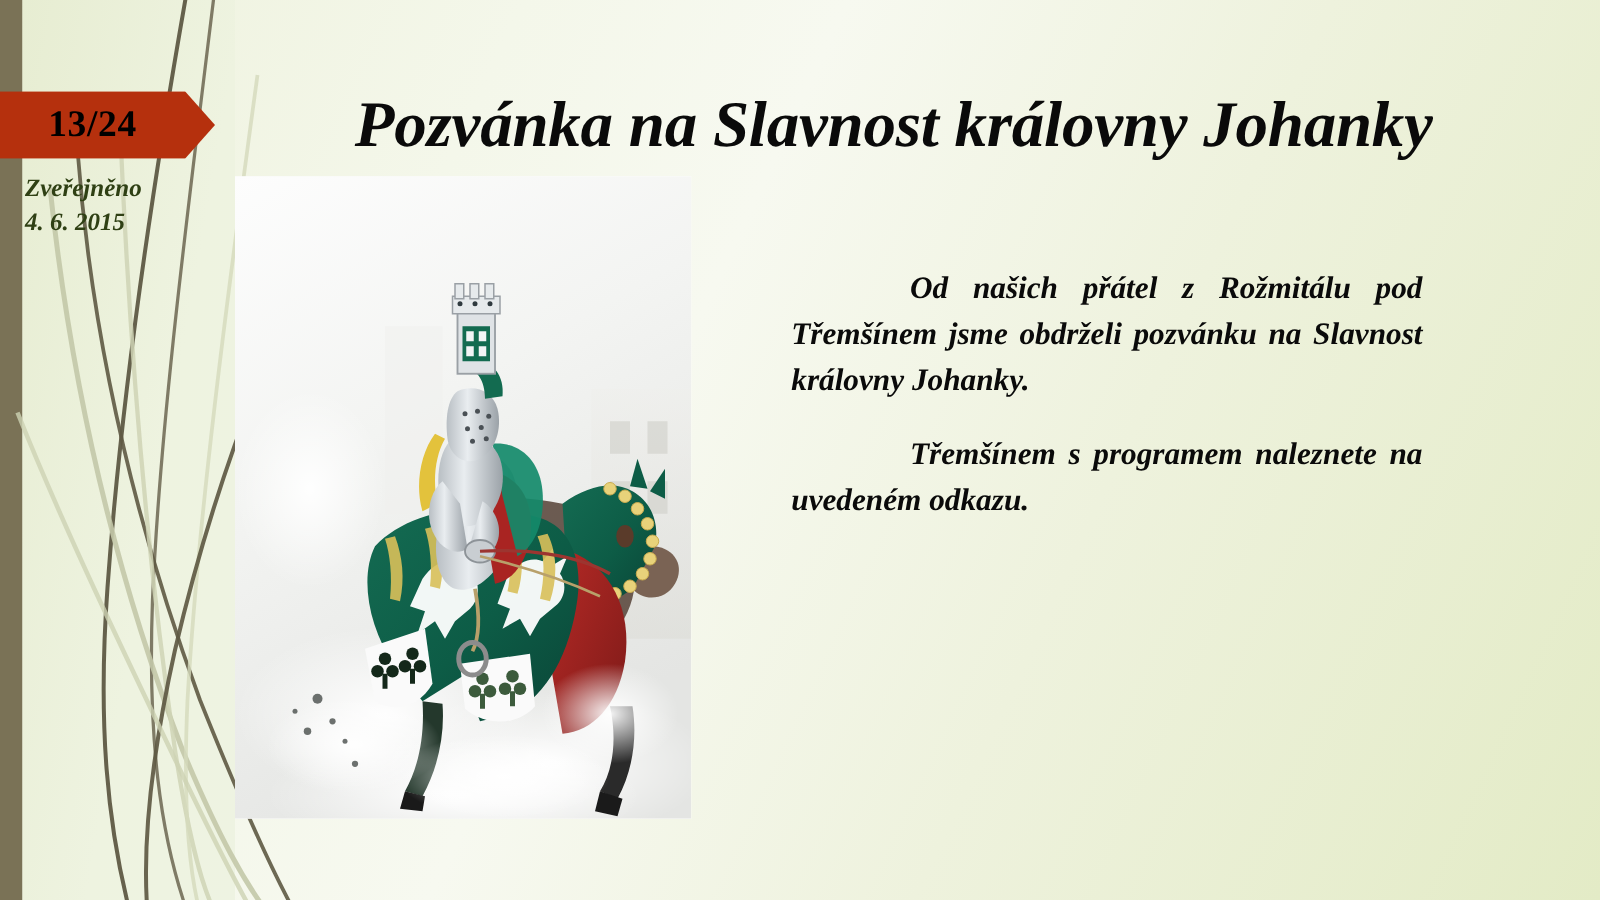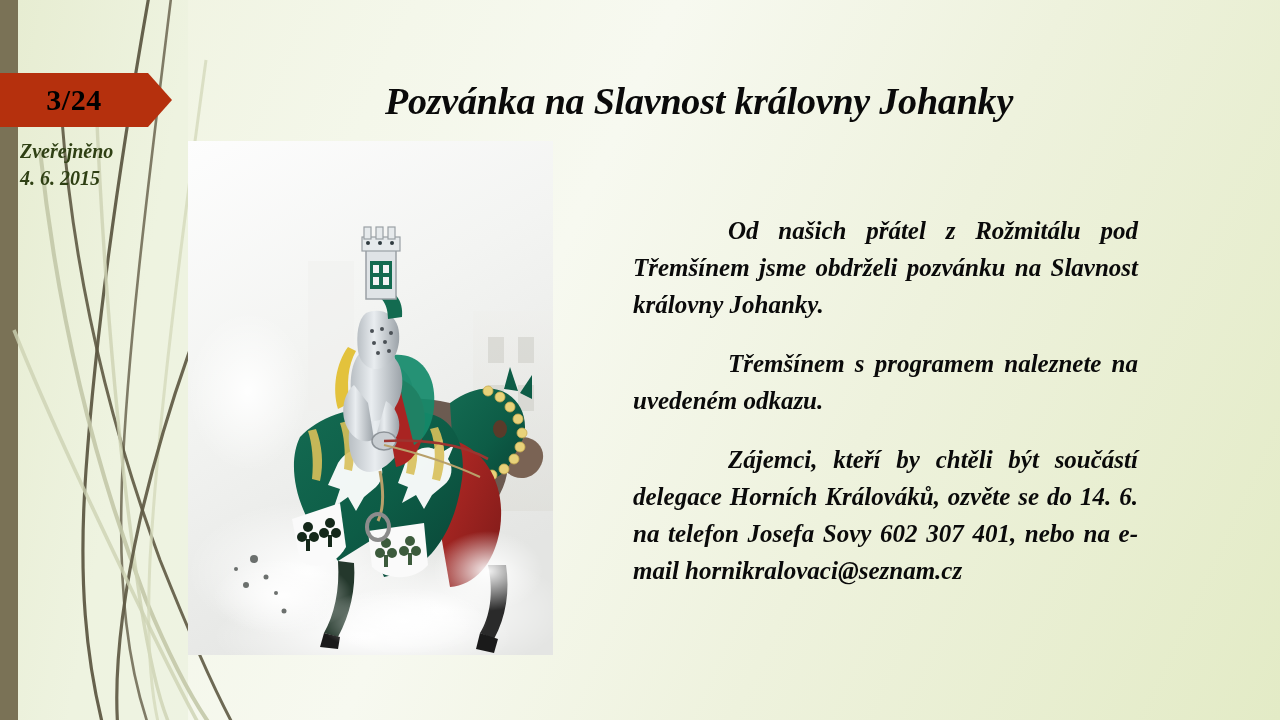--- a/index.html
+++ b/index.html
@@ -86,28 +86,28 @@
     font-style: italic;
     font-weight: bold;
     font-size: 20px;
     line-height: 27px;
     color: #2f4014;
   }
 
   
   .title {
     position: absolute;
-    left: 194px;
+    left: 210px;
     top: 78px;
     width: 1010px;
     text-align: center;
     font-family: "Liberation Serif", serif;
     font-style: italic;
     font-weight: bold;
-    font-size: 38px;
+    font-size: 52px;
     line-height: 46px;
     color: #0a0a0a;
     letter-spacing: -0.2px;
   }
 
   
   .picture {
     position: absolute;
     left: 188px;
     top: 141px;
@@ -156,21 +156,21 @@
     <path d="M62 120 C 74 280, 112 430, 160 560 C 192 640, 214 690, 236 730" fill="none" stroke="#5e5943" stroke-width="3" opacity="0.9"></path>
     <path d="M40 150 C 58 320, 96 470, 146 600 C 176 672, 196 706, 214 730" fill="none" stroke="#c3c8a8" stroke-width="4" opacity="0.9"></path>
     <path d="M96 100 C 104 290, 118 450, 140 600 C 152 676, 162 710, 172 730" fill="none" stroke="#cfd4b5" stroke-width="3.4" opacity="0.85"></path>
     <path d="M206 60 C 180 250, 158 420, 150 560 C 146 650, 152 700, 160 730" fill="none" stroke="#d5d9bc" stroke-width="3" opacity="0.8"></path>
     <path d="M240 230 C 206 300, 168 400, 140 520 C 120 610, 114 680, 118 730" fill="none" stroke="#5e5943" stroke-width="3.2" opacity="0.92"></path>
     <path d="M14 330 C 50 420, 98 520, 146 620 C 176 682, 192 712, 202 730" fill="none" stroke="#cdd2b3" stroke-width="3.6" opacity="0.8"></path>
   </svg>
 
   <div class="badge">
     <div class="badge-shape"></div>
-    <div class="badge-label">3/24</div>
+    <div class="badge-label">13/24</div>
   </div>
 
   <div class="published">
     <div>Zveřejněno</div>
     <div>4. 6. 2015</div>
   </div>
 
   <div class="title">Pozvánka na Slavnost královny Johanky</div>
 
   <div class="picture">
@@ -354,16 +354,15 @@
         <circle cx="48" cy="428" r="2"></circle>
           <circle cx="96" cy="470" r="2.5"></circle>
       </g>
       <rect x="0" y="0" width="365" height="514" fill="none"></rect>
     </svg>
   </div>
 
   <div class="body-text">
     <p>Od našich přátel z Rožmitálu pod Třemšínem jsme obdrželi pozvánku na Slavnost královny Johanky.</p>
     <p>Třemšínem s programem naleznete na uvedeném odkazu.</p>
-    <p>Zájemci, kteří by chtěli být součástí delegace Horních Králováků, ozvěte se do 14. 6. na telefon Josefa Sovy 602 307 401, nebo na e-mail hornikralovaci@seznam.cz</p>
   </div>
 
 </div>
 
 </body></html>

